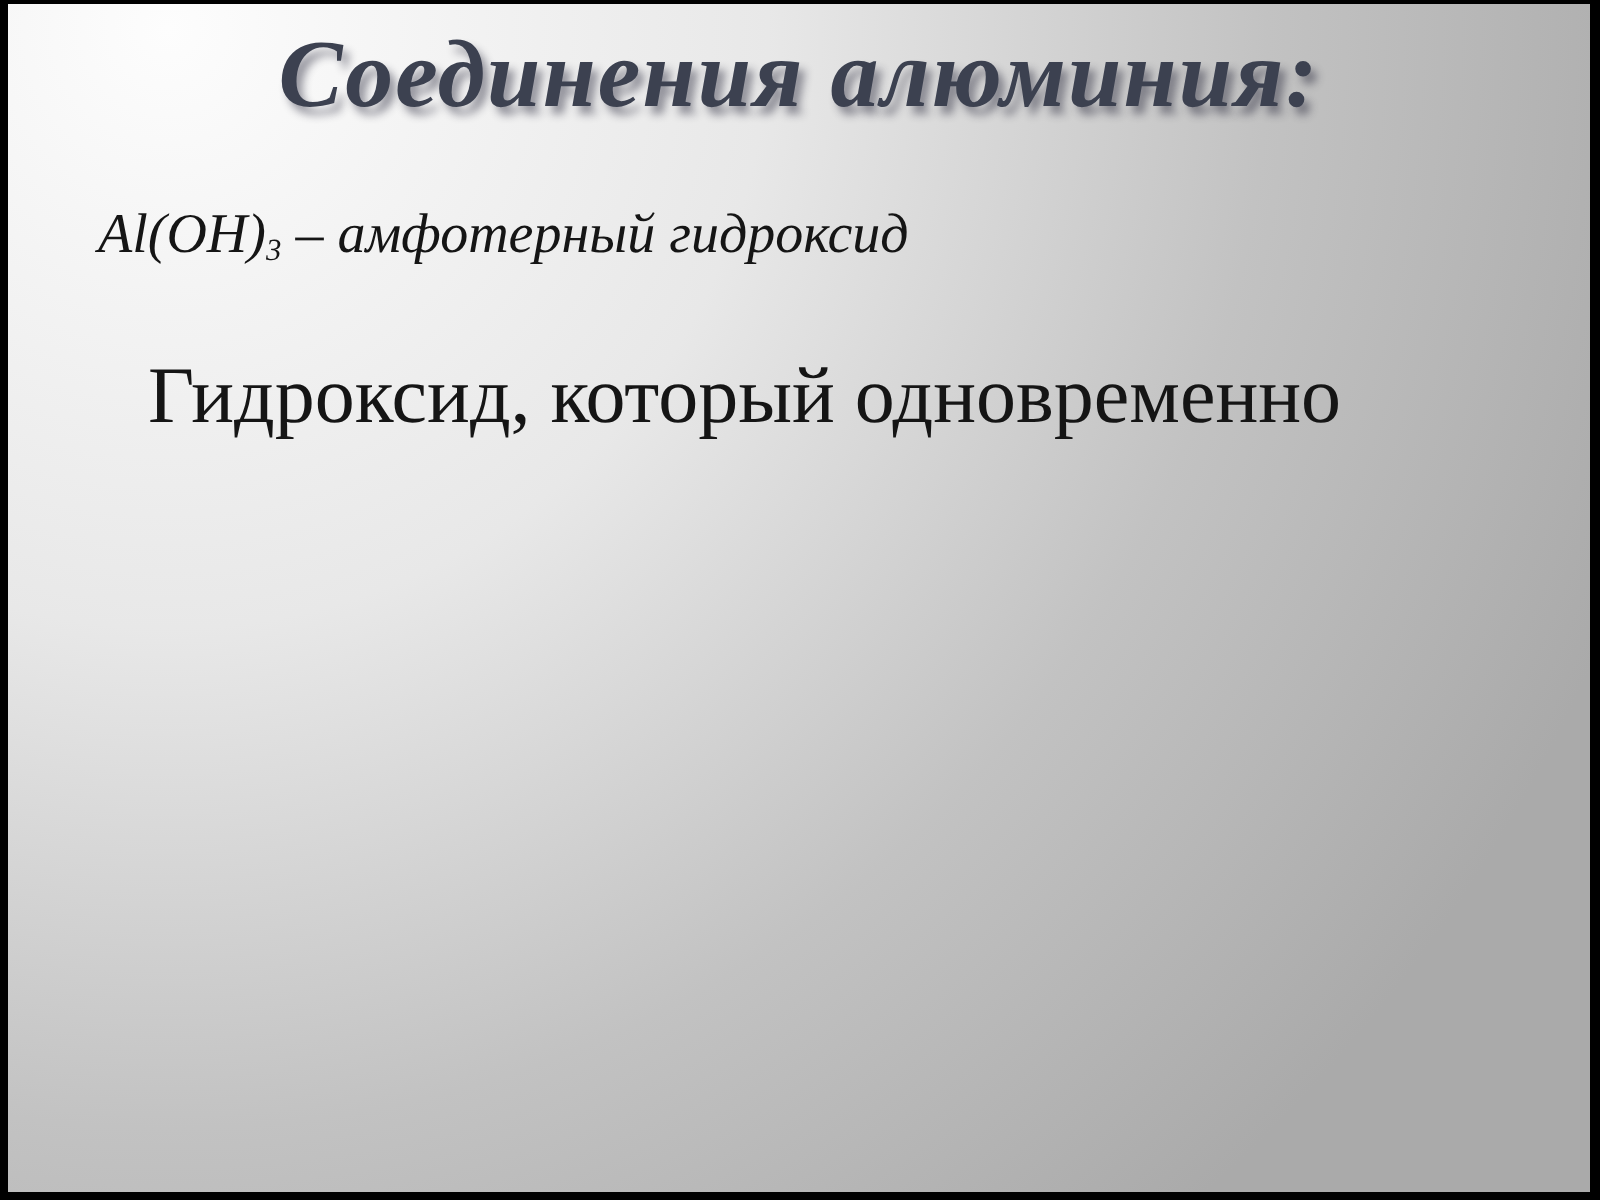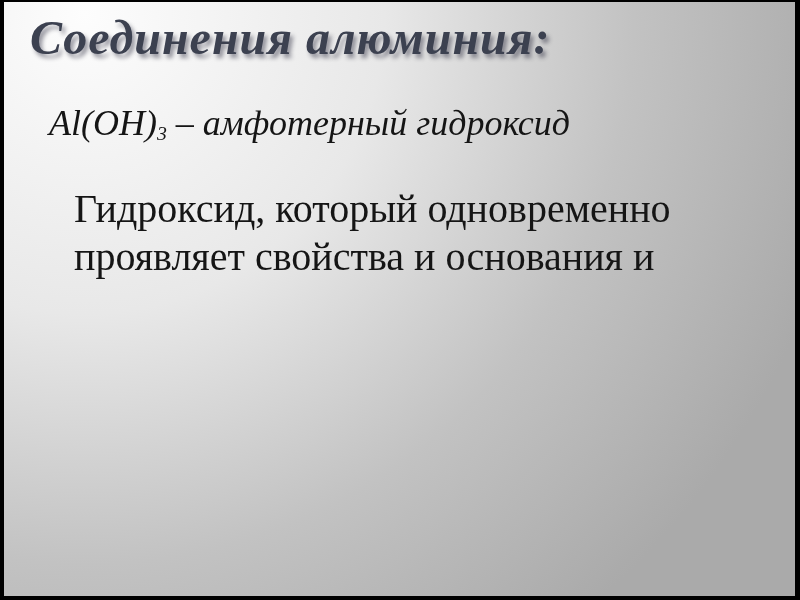--- a/index.html
+++ b/index.html
@@ -22,37 +22,37 @@
     top: 2px;
     left: 4px;
     right: 5px;
     bottom: 4px;
     background: radial-gradient(circle 1000px at 80px 12px,
       #fdfdfd 0%, #e8e8e8 30%, #c2c2c2 55%, #aaaaaa 78%);
   }
   .title {
     margin: 0;
     padding-top: 6px;
+    text-align: center;
     font-family: "Liberation Serif", "DejaVu Serif", serif;
     font-style: italic;
     font-weight: bold;
     font-size: 48px;
     line-height: 1.25;
     letter-spacing: 1px;
     color: #3c4150;
     text-shadow: 3px 4px 4px rgba(30, 30, 50, 0.45);
-    padding-left: 26px;
   }
   .formula-line {
     margin-top: 32px;
     padding-left: 45px;
     font-family: "Liberation Serif", "DejaVu Serif", serif;
     font-style: italic;
     font-weight: 500;
-    font-size: 36px;
+    font-size: 28px;
     line-height: 1.3;
     color: #151515;
     white-space: nowrap;
   }
   .formula-line sub {
     font-size: 0.55em;
     line-height: 0;
     vertical-align: -0.25em;
   }
   .body-paragraph {
@@ -73,17 +73,16 @@
 
 <div class="frame">
   <div class="slide">
 
     <h1 class="title">Соединения алюминия:</h1>
 
     <div class="formula-line"><span>Al(OH)</span><sub>3</sub><span> – амфотерный гидроксид</span></div>
 
     <div class="body-paragraph">
       <div class="body-line">Гидроксид, который одновременно</div>
-      <div class="body-line">проявляет свойства и основания и</div>
     </div>
 
   </div>
 </div>
 
 </body></html>

